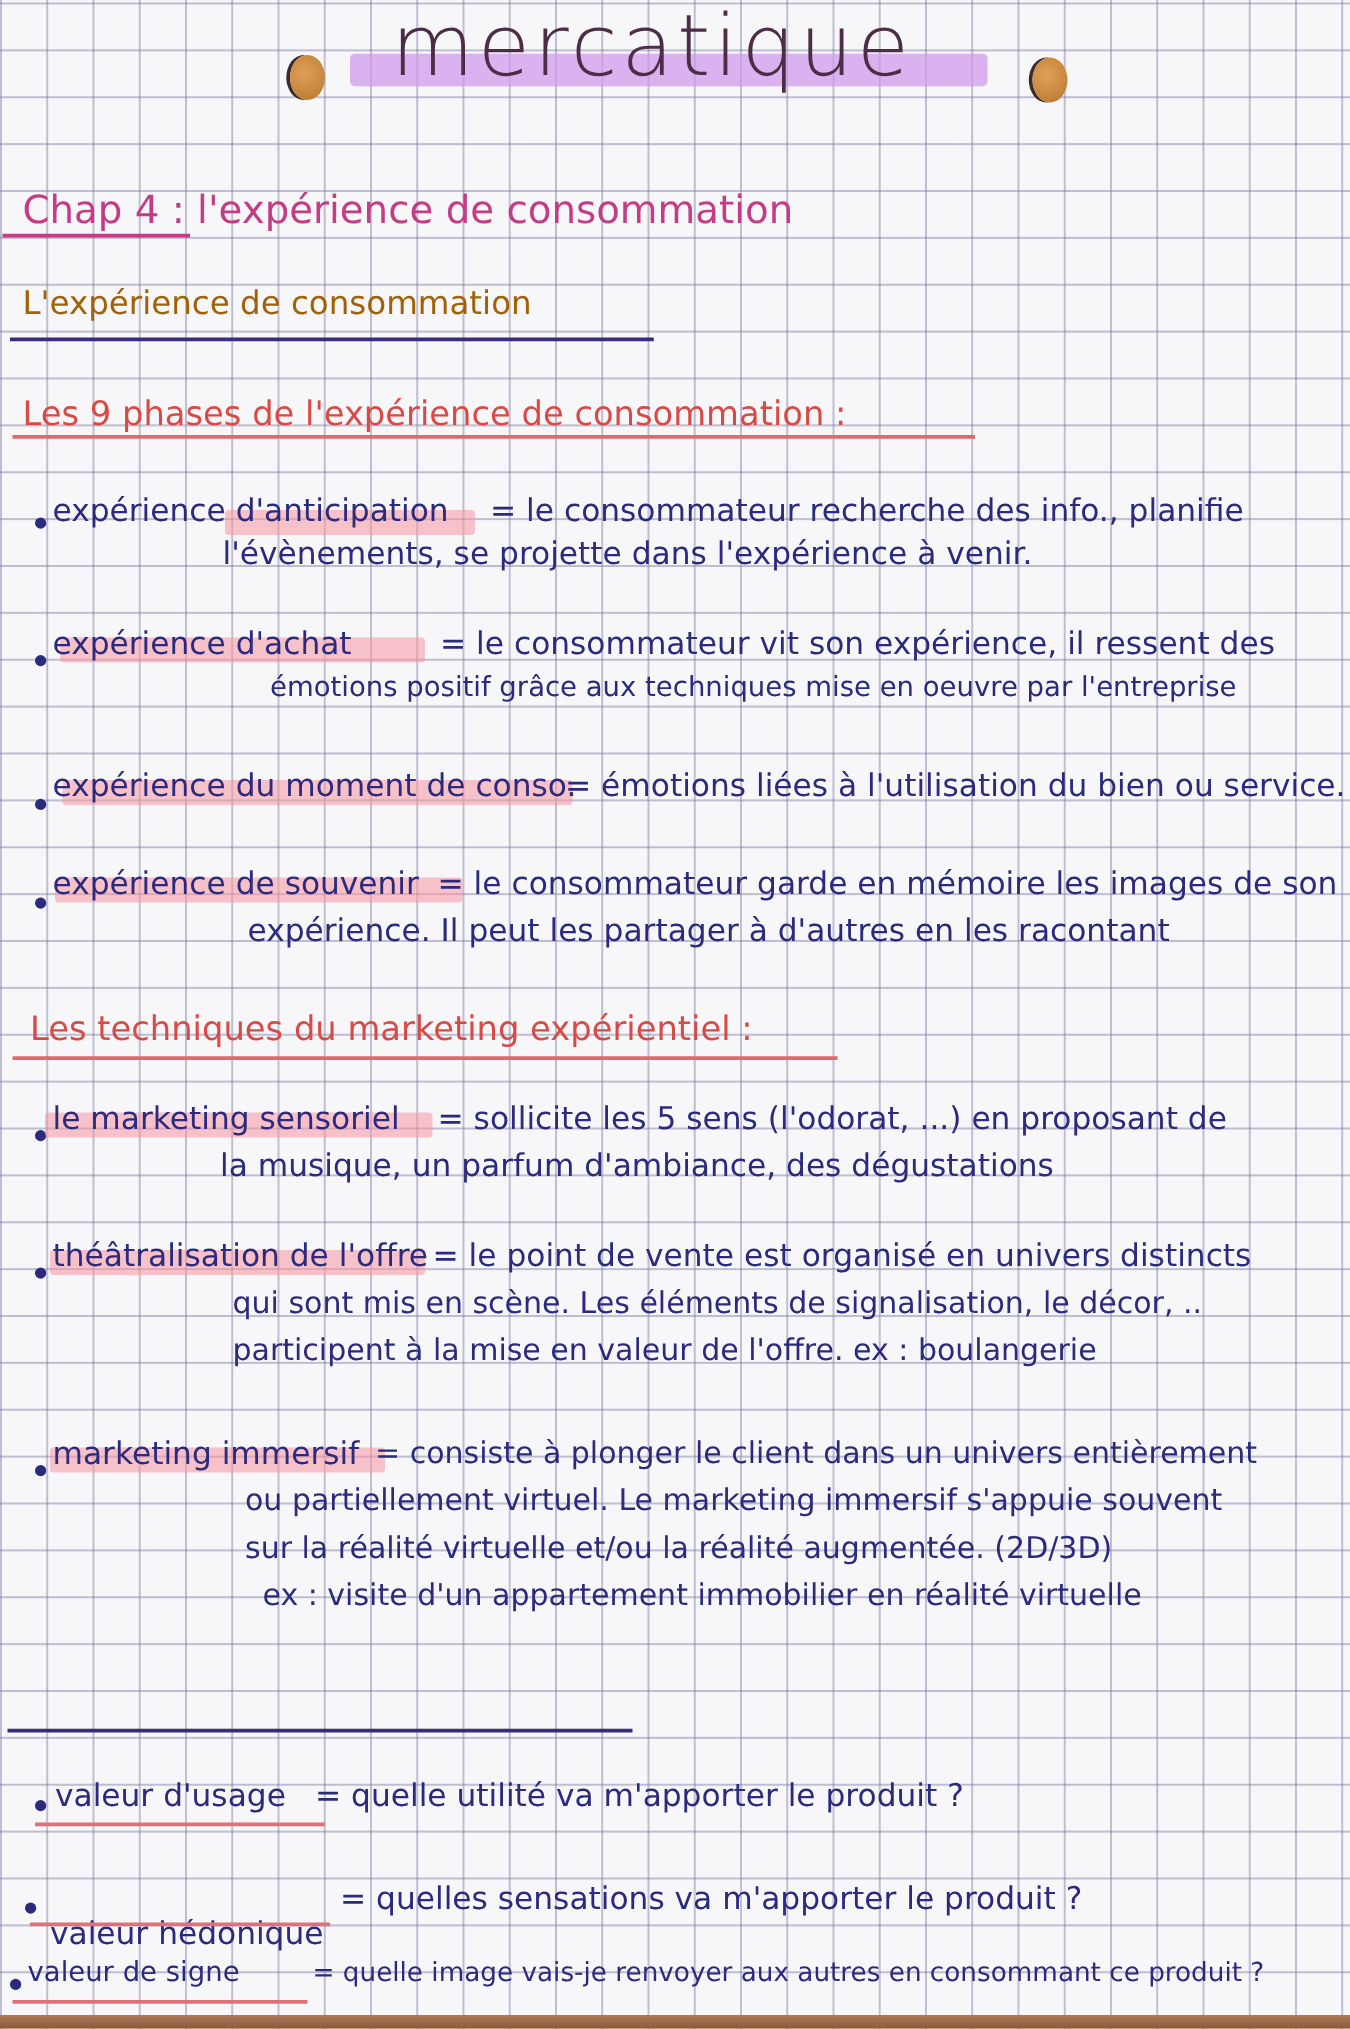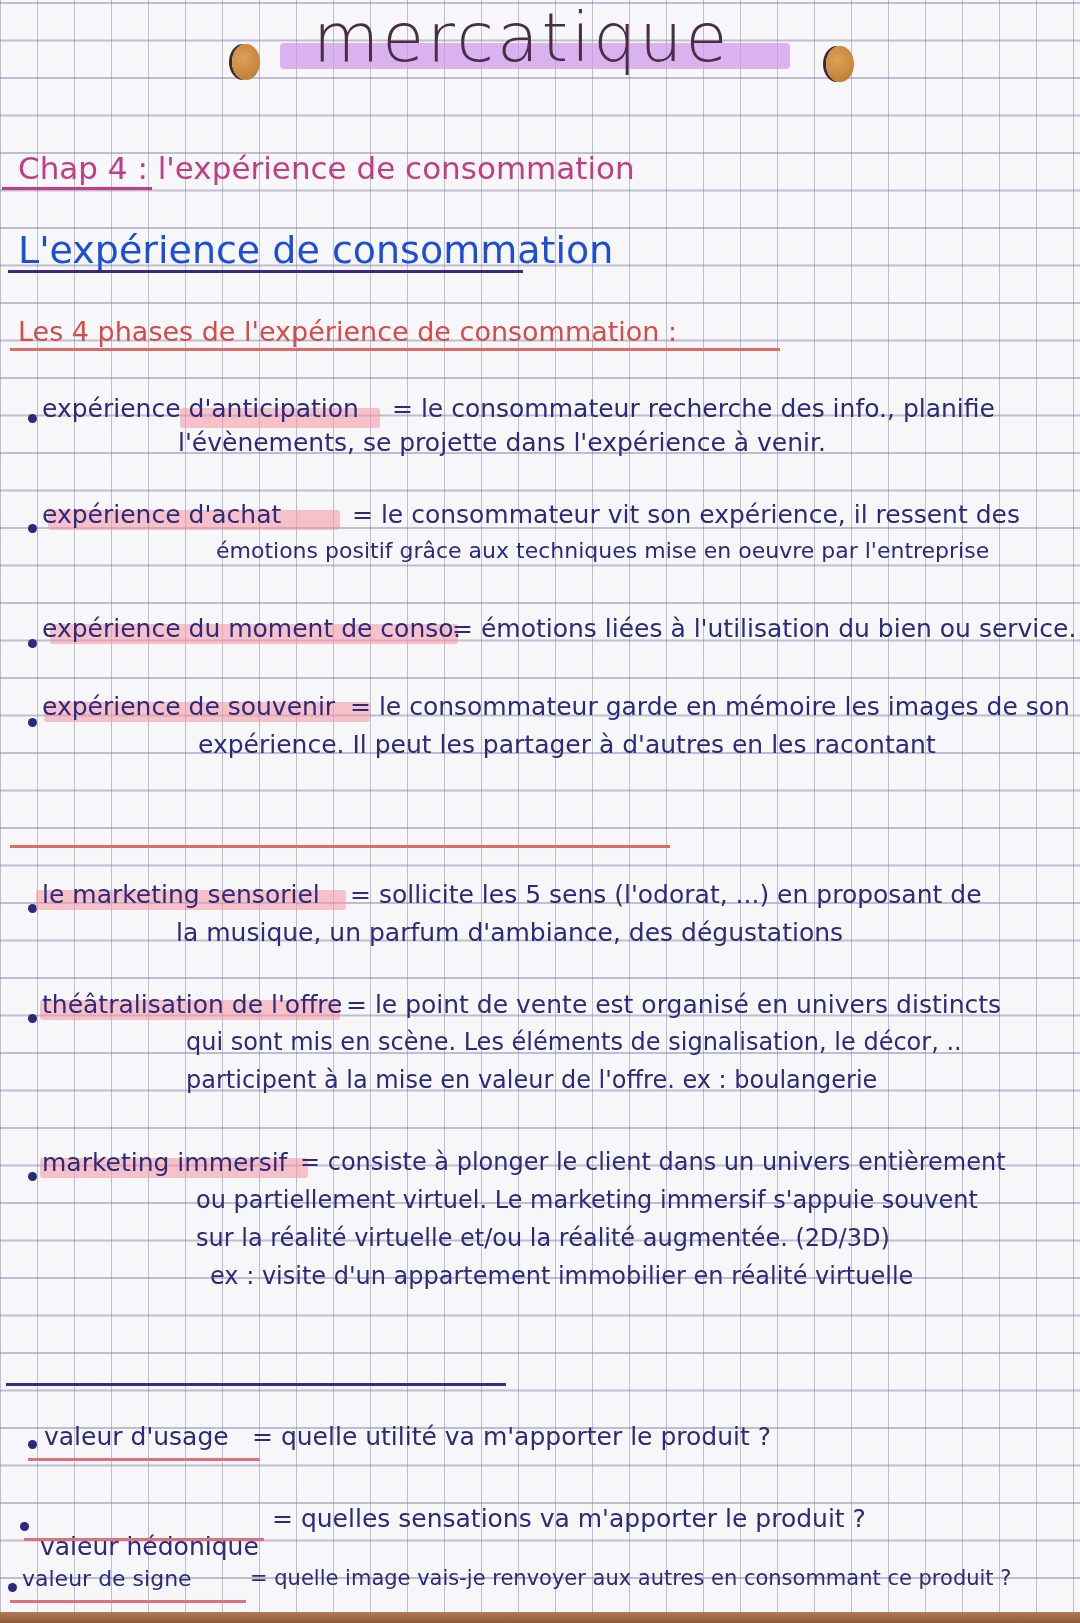--- a/index.html
+++ b/index.html
@@ -41,21 +41,21 @@
     .chap {
       left: 18px; top: 150px; font-size: 31px; color: #c23c86;
       font-family: "DejaVu Sans", sans-serif;
     }
     .chap-underline {
       position: absolute; left: 2px; top: 187px; width: 150px; height: 3px; background: #c23c86;
     }
 
     
     .sec-purple {
-      font-size: 38px; color: #1d4ed8;
+      font-size: 26px; color: #a16207;
     }
     .ul-purple {
       position: absolute; height: 3px; background: #3c2a7a;
     }
 
     
     .sec-red { font-size: 27px; color: #d84a46; }
     .ul-red { position: absolute; height: 3px; background: #e06a68; }
 
     
@@ -83,21 +83,21 @@
   <div class="dot-orange" style="left:232px; top:44px;"></div>
   <div class="title">mercatique</div>
   <div class="dot-orange" style="left:826px; top:46px;"></div>
 
   <div class="abs chap">Chap 4 : l'expérience de consommation</div>
   <div class="chap-underline"></div>
 
   <div class="abs sec-purple" style="left:18px; top:228px;">L'expérience de consommation</div>
   <div class="ul-purple" style="left:8px; top:270px; width:515px;"></div>
 
-  <div class="abs sec-red" style="left:18px; top:316px;">Les 4 phases de l'expérience de consommation :</div>
+  <div class="abs sec-red" style="left:18px; top:316px;">Les 9 phases de l'expérience de consommation :</div>
   <div class="ul-red" style="left:10px; top:348px; width:770px;"></div>
 
   <div>
     <div class="bullet" style="left:28px; top:414px;"></div>
     <div class="hl-pink" style="left:180px; top:408px; width:200px;"></div>
     <div class="abs ink" style="left:42px; top:394px;">expérience d'anticipation</div>
     <div class="abs ink" style="left:392px; top:394px;">= le consommateur recherche des info., planifie</div>
     <div class="abs ink" style="left:178px; top:428px;">l'évènements, se projette dans l'expérience à venir.</div>
   </div>
 
@@ -117,20 +117,21 @@
   </div>
 
   <div>
     <div class="bullet" style="left:28px; top:718px;"></div>
     <div class="hl-pink" style="left:44px; top:702px; width:326px;"></div>
     <div class="abs ink" style="left:42px; top:692px;">expérience de souvenir</div>
     <div class="abs ink" style="left:350px; top:692px;">= le consommateur garde en mémoire les images de son</div>
     <div class="abs ink" style="left:198px; top:730px;">expérience. Il peut les partager à d'autres en les racontant</div>
   </div>
 
+  <div class="abs sec-red" style="left:24px; top:808px;">Les techniques du marketing expérientiel :</div>
   <div class="ul-red" style="left:10px; top:845px; width:660px;"></div>
 
   <div>
     <div class="bullet" style="left:28px; top:904px;"></div>
     <div class="hl-pink" style="left:36px; top:890px; width:310px;"></div>
     <div class="abs ink" style="left:42px; top:880px;">le marketing sensoriel</div>
     <div class="abs ink" style="left:350px; top:880px;">= sollicite les 5 sens (l'odorat, ...) en proposant de</div>
     <div class="abs ink" style="left:176px; top:918px;">la musique, un parfum d'ambiance, des dégustations</div>
   </div>
 

